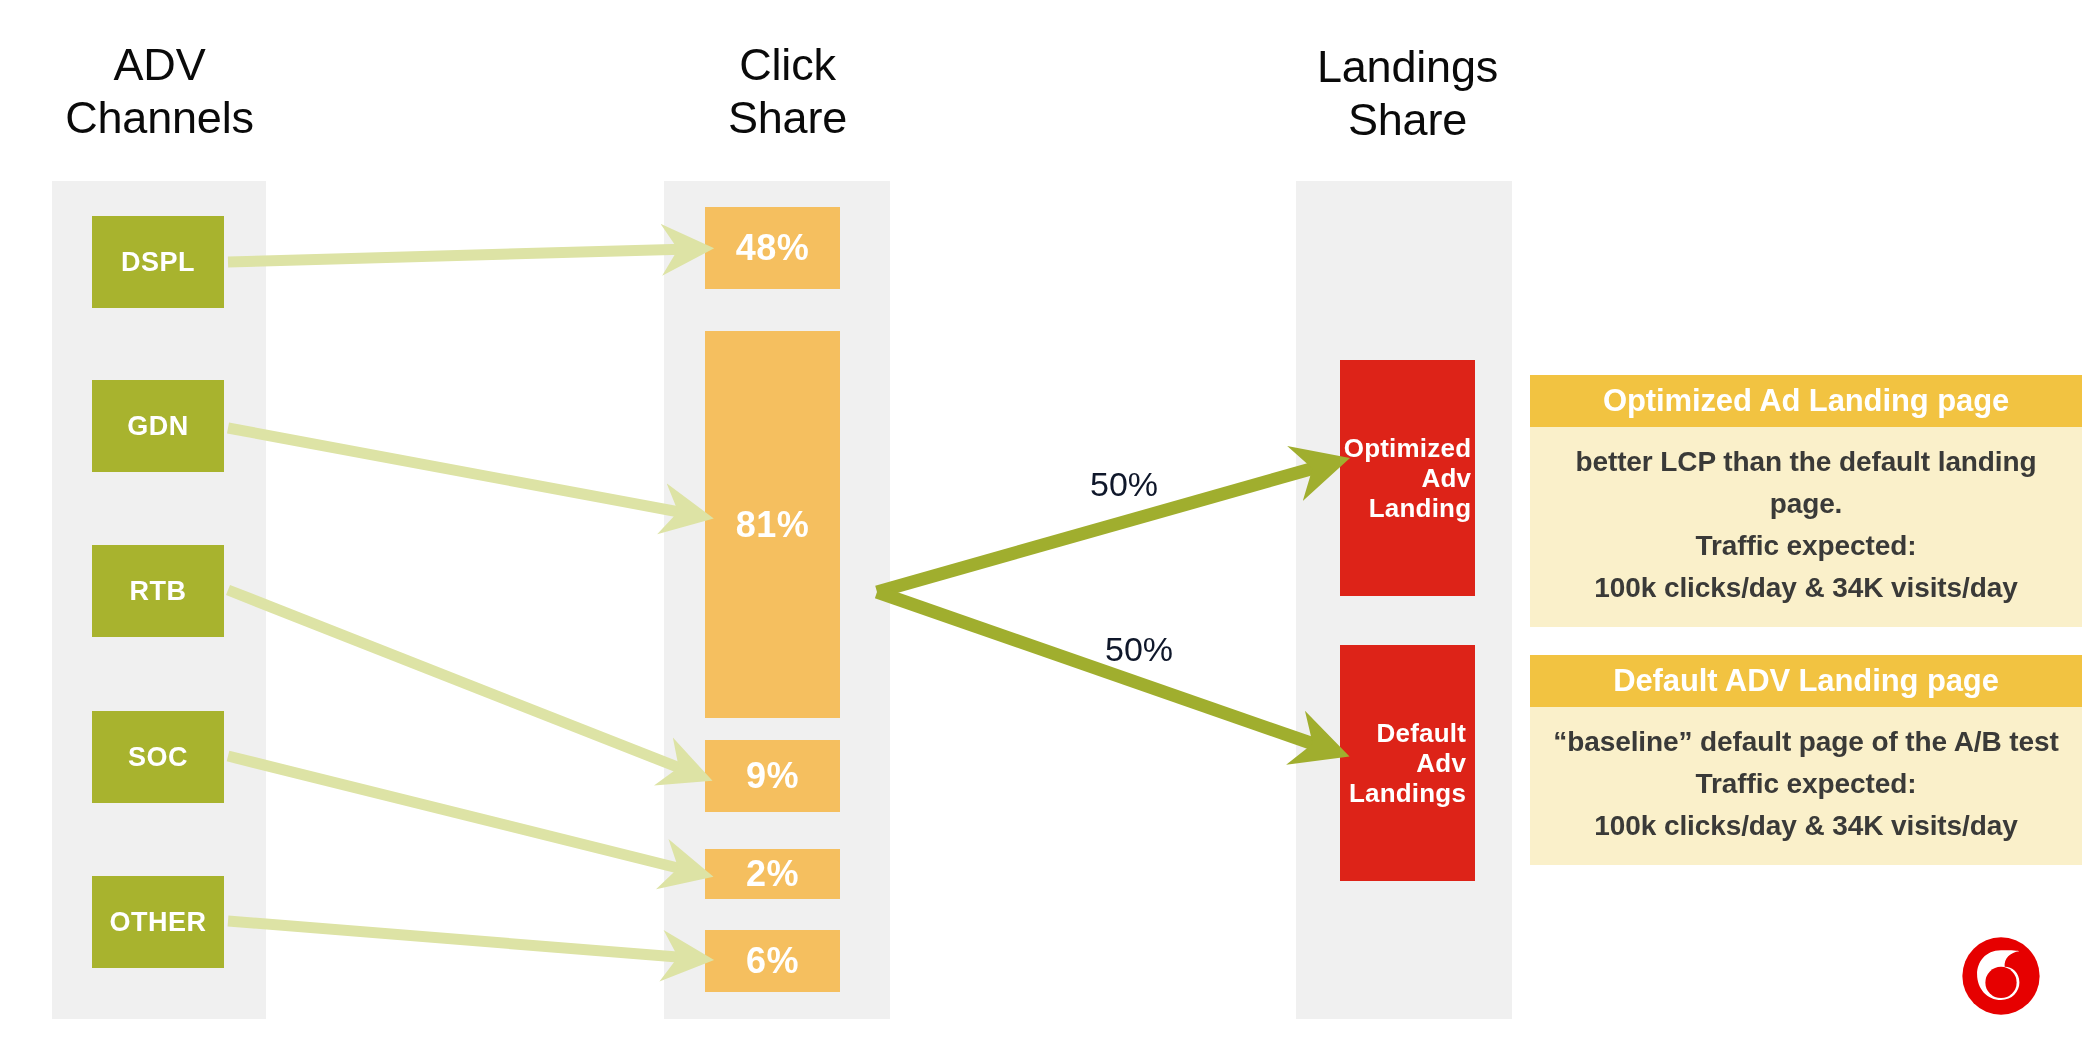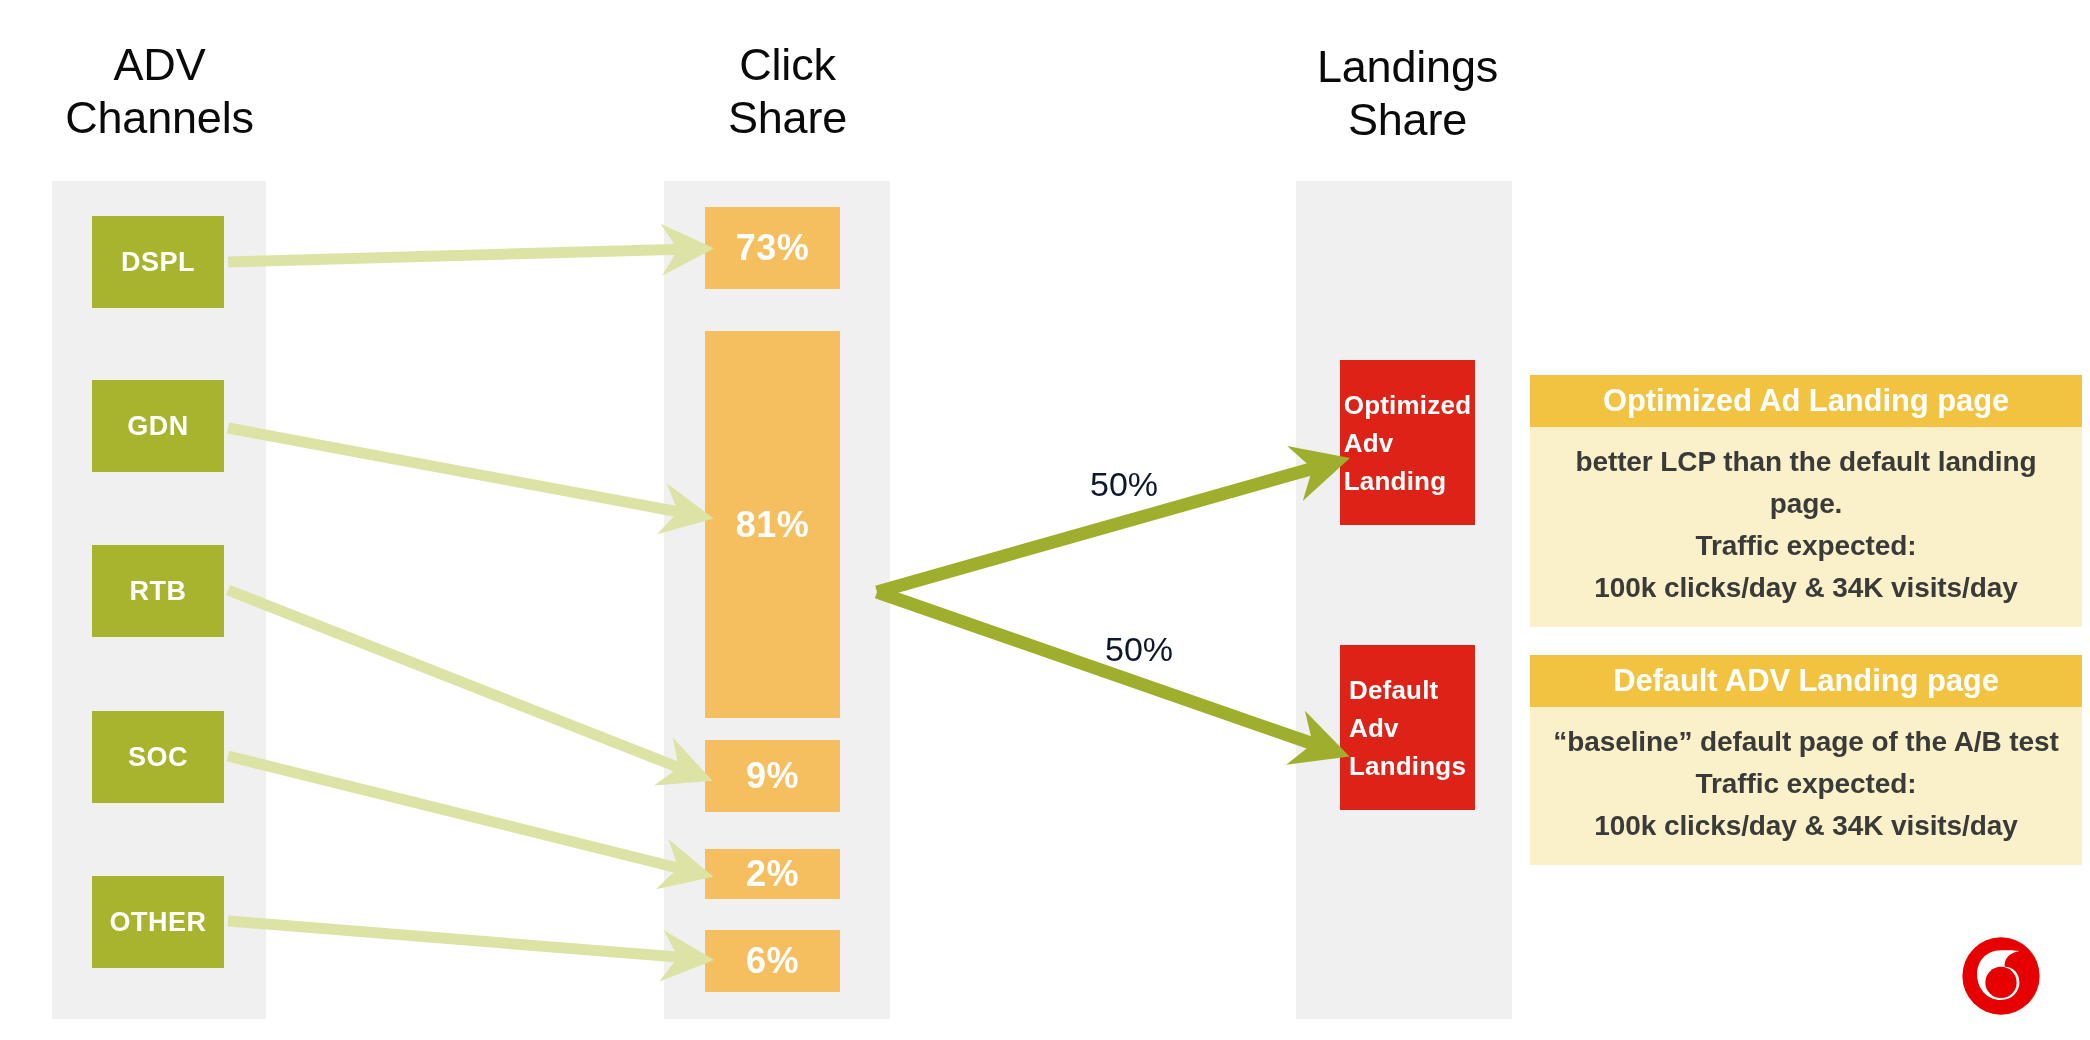--- a/index.html
+++ b/index.html
@@ -30,41 +30,41 @@
   
   .band{position:absolute;background:#f0f0f0;}
   #band-channels   {left:52px; top:181px; width:214px; height:838px;}
   #band-clickshare {left:664px;top:181px; width:226px; height:838px;}
   #band-landings   {left:1296px;top:181px;width:216px; height:838px;}
 
   
   .node{
     position:absolute;
     display:flex;align-items:center;justify-content:center;
-    text-align:left;
+    text-align:right;
     color:#ffffff;
     font-weight:bold;
   }
   .chan-box{
     background:#a8b32e;
     left:92px;width:132px;height:92px;
     font-size:27px;
     letter-spacing:0.5px;
   }
   .share-box{
     background:#f5bf5f;
     left:705px;width:135px;
     font-size:36px;
     letter-spacing:0.5px;
   }
   .land-box{
     background:#dd2318;
-    left:1340px;width:135px;height:165px;
+    left:1340px;width:135px;height:236px;
     font-size:26px;
-    line-height:38px;
+    line-height:30px;
     white-space:pre-line;
     letter-spacing:0.2px;
   }
 
   
   .card{position:absolute;left:1530px;width:552px;margin-top:20px;}
   .card-title{
     background:#f2c341;
     color:#ffffff;
     font-size:31px;
@@ -118,21 +118,21 @@
   <div class="band" id="band-channels"></div>
   <div class="band" id="band-clickshare"></div>
   <div class="band" id="band-landings"></div>
 
   <div class="node chan-box" style="top:216px">DSPL</div>
   <div class="node chan-box" style="top:380px">GDN</div>
   <div class="node chan-box" style="top:545px">RTB</div>
   <div class="node chan-box" style="top:711px">SOC</div>
   <div class="node chan-box" style="top:876px">OTHER</div>
 
-  <div class="node share-box" style="top:207px;height:82px">73%</div>
+  <div class="node share-box" style="top:207px;height:82px">48%</div>
   <div class="node share-box" style="top:331px;height:387px">81%</div>
   <div class="node share-box" style="top:740px;height:72px">9%</div>
   <div class="node share-box" style="top:849px;height:50px">2%</div>
   <div class="node share-box" style="top:930px;height:62px">6%</div>
 
   <div class="node land-box" style="top:360px">Optimized
 Adv
 Landing</div>
   <div class="node land-box" style="top:645px">Default
 Adv

